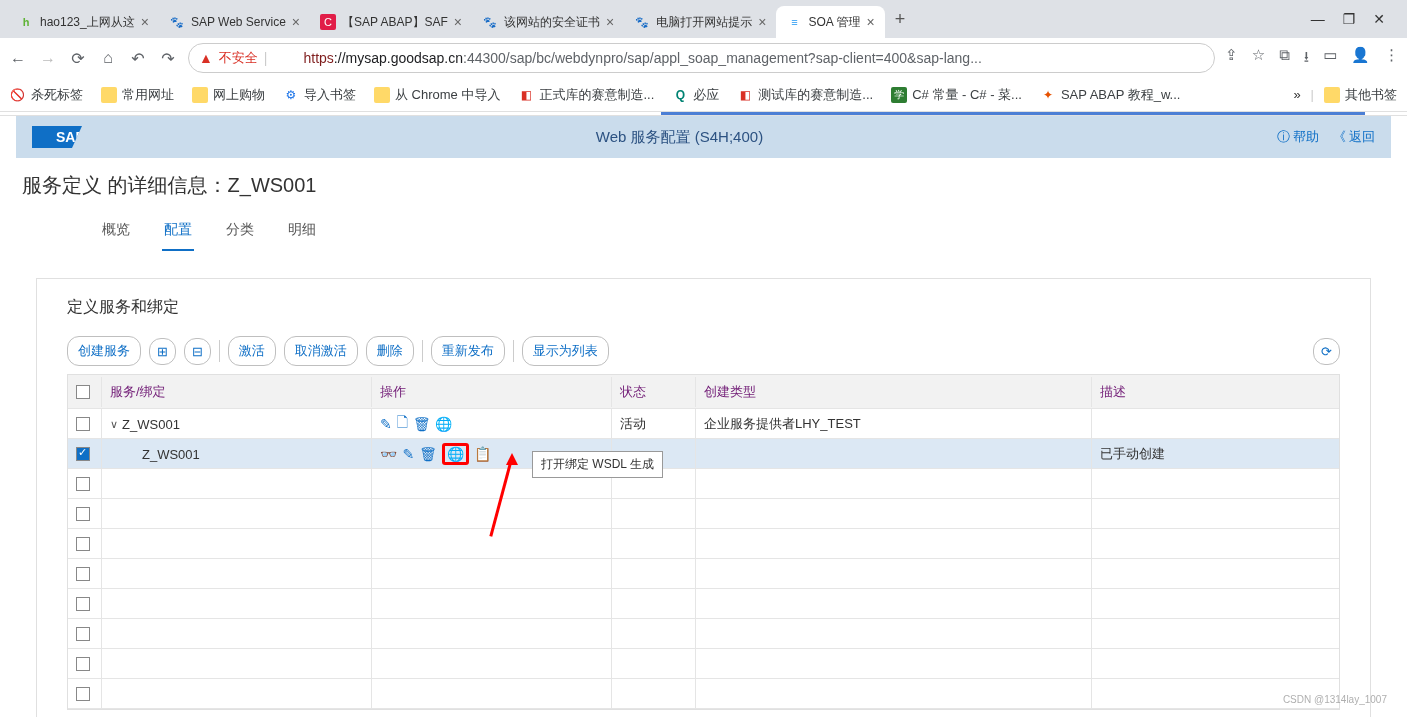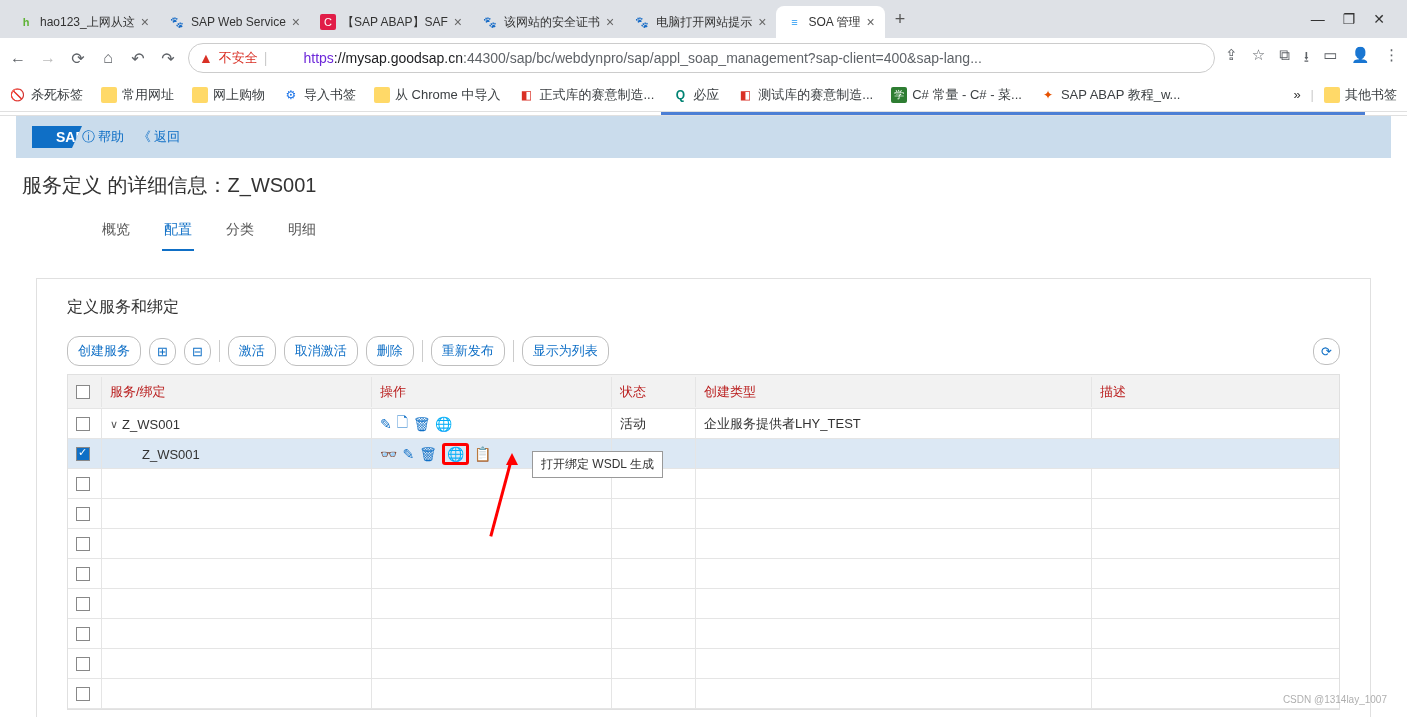--- a/index.html
+++ b/index.html
@@ -13,21 +13,21 @@
     .tab .close { color: #666; font-size: 14px; }
     .new-tab { font-size: 18px; color: #555; padding: 0 10px; cursor: pointer; }
     .window-controls { margin-left: auto; display: flex; gap: 18px; padding: 0 14px; color: #333; }
     .window-controls span { font-size: 14px; cursor: pointer; }
     .addr-row { display: flex; align-items: center; height: 40px; padding: 0 8px; gap: 10px; }
     .nav-btn { color: #5f6368; font-size: 16px; cursor: pointer; width: 20px; text-align: center; }
     .nav-btn.disabled { color: #bbb; }
     .addr-bar { flex: 1; display: flex; align-items: center; height: 30px; border: 1px solid #ccc; border-radius: 15px; padding: 0 10px; gap: 6px; font-size: 14px; }
     .insecure { color: #d93025; font-size: 13px; }
     .url { flex: 1; white-space: nowrap; overflow: hidden; color: #5f6368; }
-    .url .https { color: #6d28d9; padding-left: 30px; }
+    .url .https { color: #7f1d1d; padding-left: 30px; }
     .url .host { color: #202124; }
     .addr-icons { display: flex; gap: 14px; color: #5f6368; font-size: 15px; }
     .bookmarks-row { display: flex; align-items: center; height: 34px; padding: 0 10px; gap: 18px; font-size: 13px; border-bottom: 1px solid #e0e0e0; }
     .bk { display: flex; align-items: center; gap: 5px; color: #3c4043; cursor: pointer; white-space: nowrap; }
     .bk .ic { width: 16px; height: 16px; display: flex; align-items: center; justify-content: center; font-size: 12px; }
     .bk-folder { background: #ffd968; border-radius: 2px; }
     .bk-more { margin-left: auto; display: flex; align-items: center; gap: 10px; }
     .loading-bar { height: 3px; background: #4c7fd5; width: 50%; margin-left: 47%; }
     .sap-header { background: #cadcec; height: 42px; display: flex; align-items: center; padding: 0 16px; margin: 0 16px; }
     .sap-logo { background: #0f6fc6; color: #fff; font-weight: bold; padding: 3px 24px; font-size: 14px; clip-path: polygon(0 0, 100% 0, 80% 100%, 0 100%); width: 50px; }
@@ -40,21 +40,21 @@
     .tab-item.active { color: #0f6fc6; border-bottom: 2px solid #0f6fc6; }
     .content { margin: 26px 36px; border: 1px solid #e0e0e0; padding: 18px 30px; }
     .section-title { font-size: 16px; color: #333; margin-bottom: 18px; }
     .toolbar { display: flex; gap: 8px; align-items: center; margin-bottom: 8px; }
     .btn, .btn-icon { border: 1px solid #bfbfbf; background: #fff; padding: 5px 10px; font-size: 13px; color: #0f6fc6; border-radius: 12px; cursor: pointer; }
     .btn-icon { padding: 5px 7px; }
     .divider { width: 1px; height: 22px; background: #ccc; }
     .refresh { margin-left: auto; }
     .table { border: 1px solid #e0e0e0; width: 100%; }
     .th-row, .td-row { display: grid; grid-template-columns: 34px 270px 240px 84px 396px 200px; align-items: center; border-bottom: 1px solid #e5e5e5; }
-    .th-row { background: #f2f2f2; height: 34px; font-size: 13px; color: #b91c1c; }
+    .th-row { background: #f2f2f2; height: 34px; font-size: 13px; color: #701a75; }
     .th, .td { padding: 0 8px; border-right: 1px solid #e5e5e5; height: 30px; display: flex; align-items: center; }
     .th:last-child, .td:last-child { border-right: none; }
     .td-row { height: 30px; font-size: 13px; }
     .td-row.child { background: #dce8f4; }
     .chk { width: 14px; height: 14px; border: 1px solid #888; background: #fff; display: inline-block; }
     .chk.checked { background: #0f6fc6; position: relative; }
     .chk.checked::after { content: "✓"; position: absolute; color: #fff; font-size: 11px; top: -2px; left: 1px; }
     .sv-name { display: flex; align-items: center; gap: 4px; }
     .expand { font-size: 11px; color: #555; }
     .ops { display: flex; gap: 5px; color: #0f6fc6; font-size: 14px; }
@@ -179,20 +179,21 @@
           <span class="ic bk-folder"></span>
           <span>其他书签</span>
         </div>
     </div>
   </div>
   <div class="loading-bar"></div>
 </div>
 
 <div class="sap-header">
   <div class="sap-logo">SAP</div>
+  <div class="sap-title">Web 服务配置 (S4H;400)</div>
   <div class="sap-header-right">
     <span class="sap-link">
         <span>ⓘ</span>
         <span>帮助</span>
       </span>
     <span class="sap-link">
         <span>《</span>
         <span>返回</span>
       </span>
   </div>
@@ -261,20 +262,21 @@
         </div>
       <div class="td ops">
         <span class="op-ic">👓</span>
         <span class="op-ic">✎</span>
         <span class="op-ic">🗑</span>
         <span class="op-ic highlight">🌐</span>
         <span class="op-ic">📋</span>
       </div>
       <div class="td"></div>
       <div class="td"></div>
+      <div class="td">已手动创建</div>
     </div>
     <div class="tooltip">打开绑定 WSDL 生成</div>
     <div class="arrow">
         <div class="arrow-head"></div>
         <div class="arrow-line"></div>
       </div>
     <div class="td-row">
         <div class="td">
           <span class="chk"></span>
         </div>

